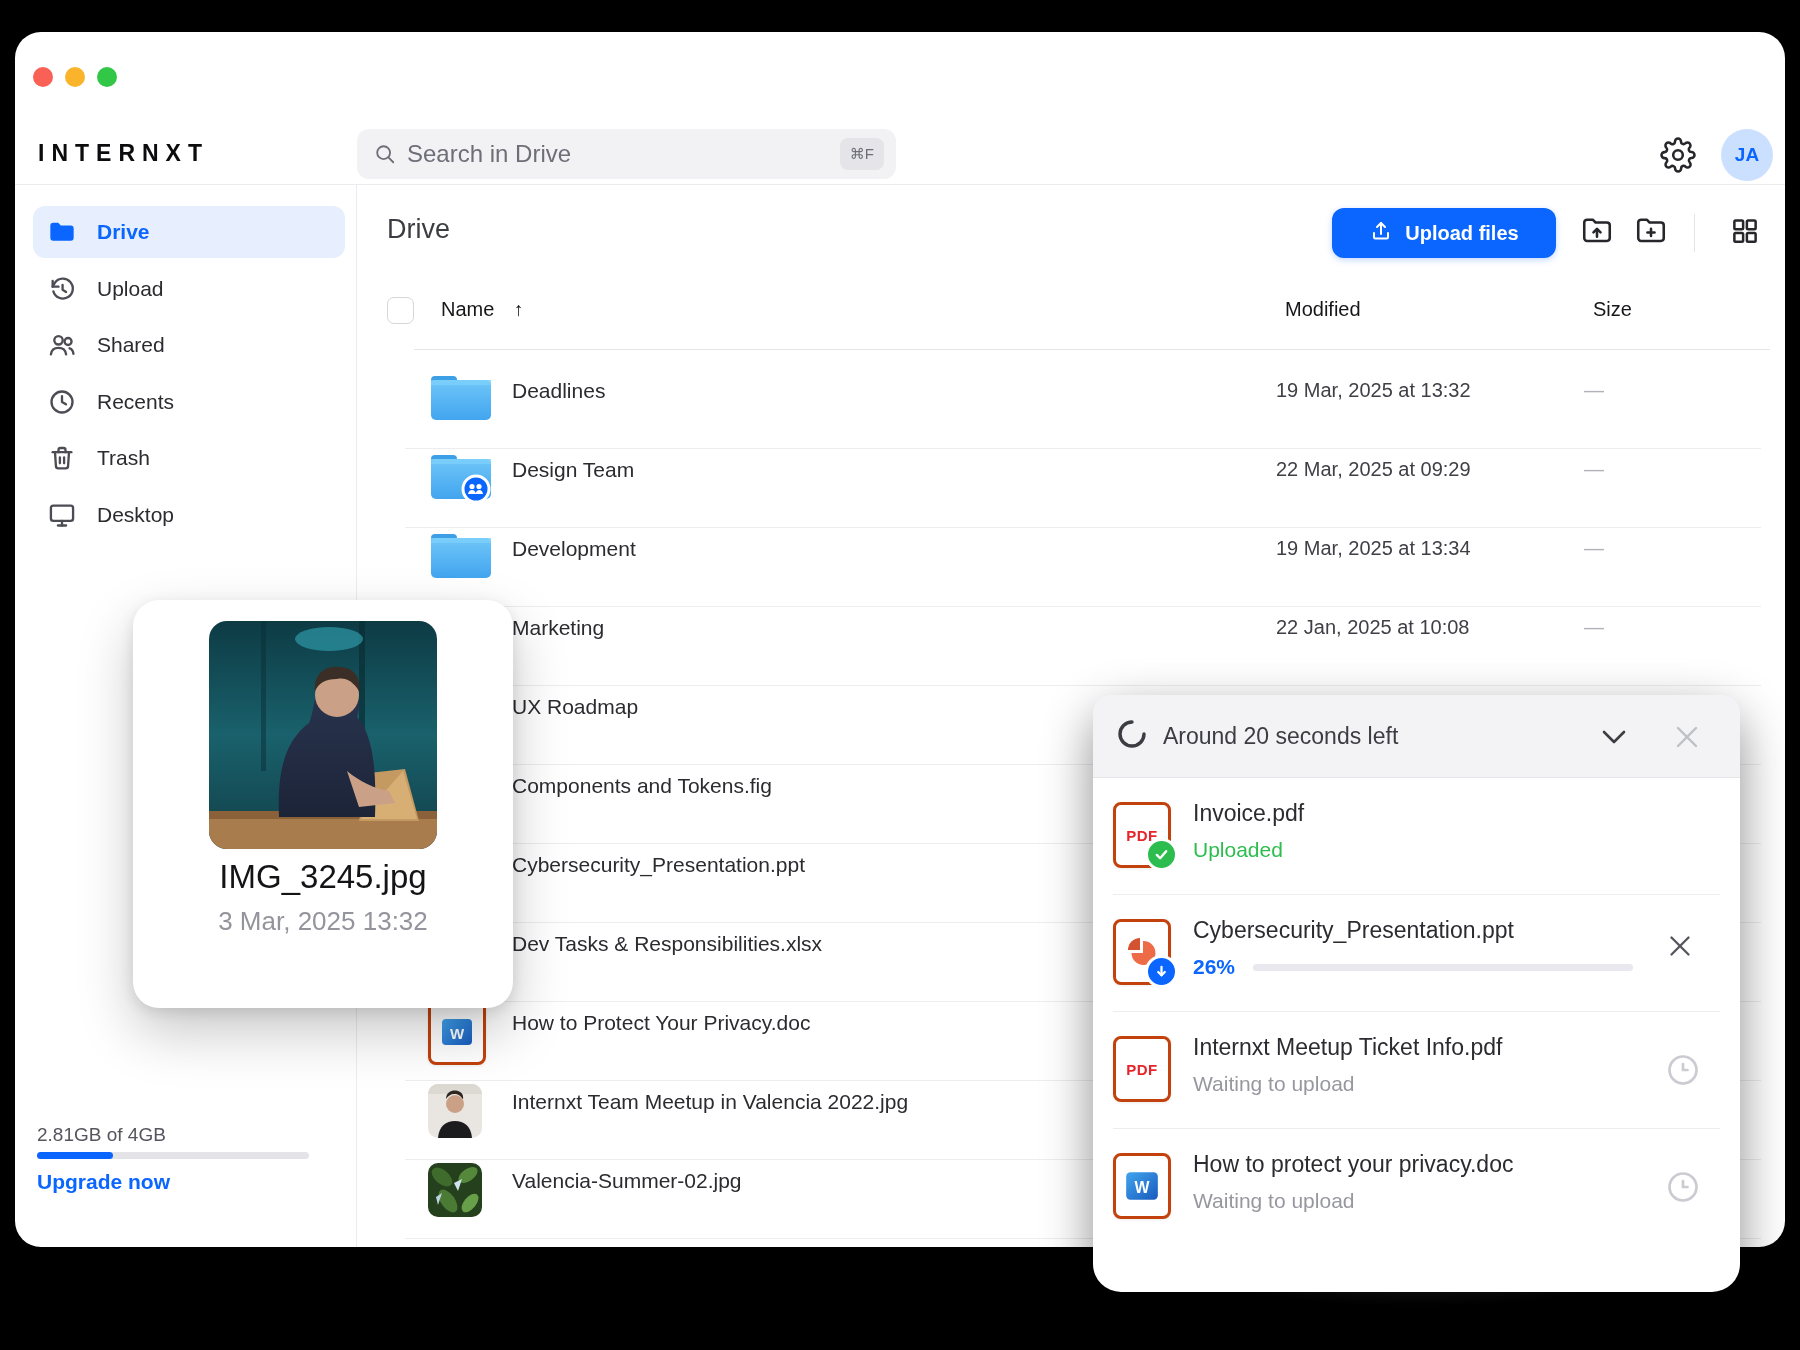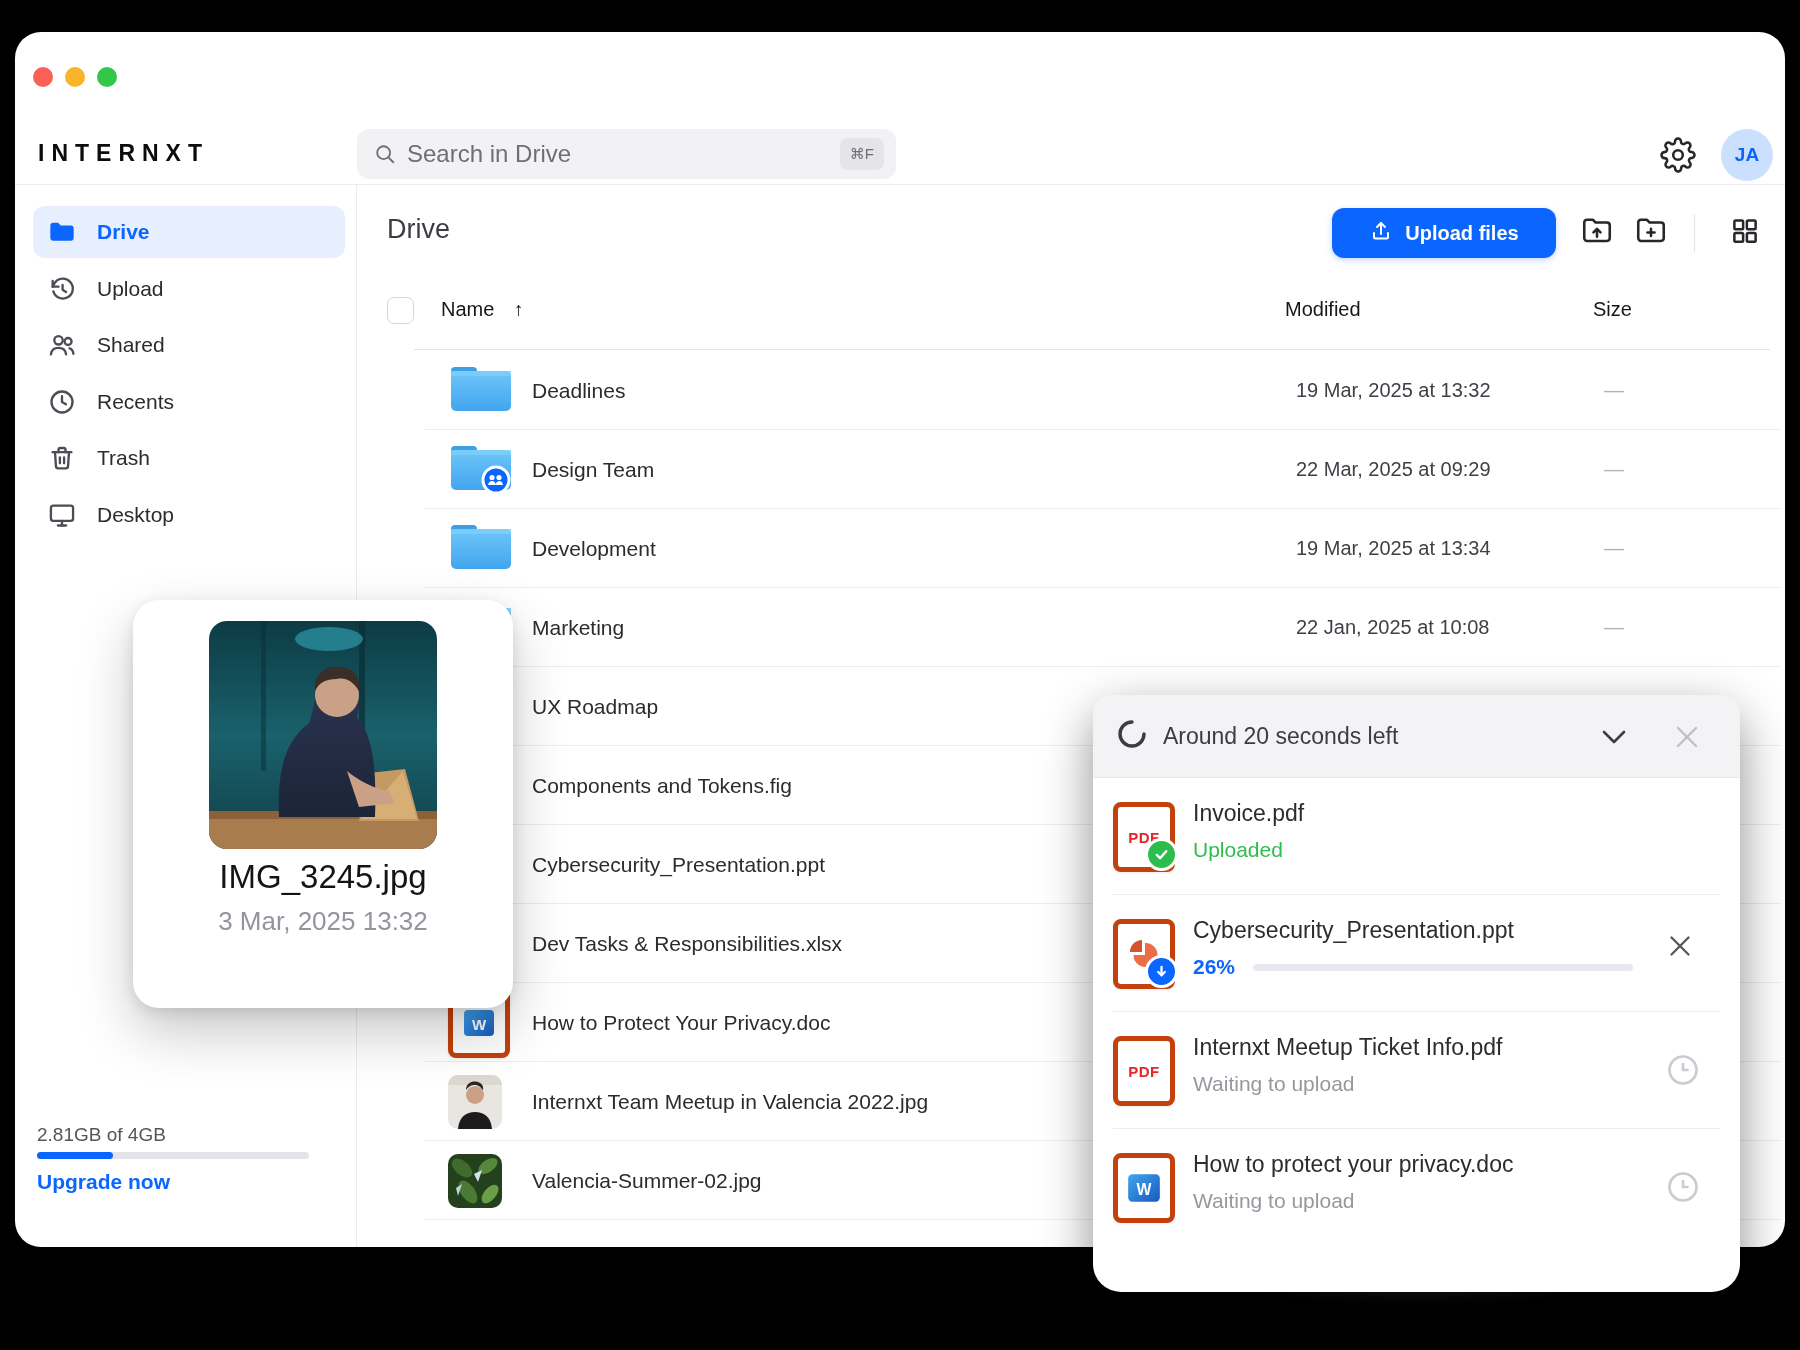--- a/index.html
+++ b/index.html
@@ -29,28 +29,28 @@
   .upgrade{left:37px;top:1170px;font-size:21px;font-weight:700;color:#0b66ff;}
   
   .page-title{left:387px;top:214px;font-size:27px;font-weight:500;color:#3c3c43;}
   .upload-btn{left:1332px;top:208px;width:224px;height:50px;background:#0b66ff;border-radius:12px;
               display:flex;align-items:center;justify-content:center;gap:12px;color:#fff;font-size:20px;font-weight:600;
               box-shadow:0 2px 6px rgba(11,102,255,.25);}
   .tool-btn{width:38px;height:38px;display:flex;align-items:center;justify-content:center;}
   
   .col-head{font-size:20px;font-weight:500;color:#17171a;top:298px;}
   .checkbox{left:387px;top:297px;width:27px;height:27px;border:1.5px solid #d6d6db;border-radius:7px;background:#fff;box-sizing:border-box;}
-  .row{left:382px;width:1399px;height:79px;}
+  .row{left:362px;width:1399px;height:98px;}
   .row .divider{position:absolute;left:43px;right:0;bottom:0;height:1px;background:#ededf0;}
   .row .icon-wrap{position:absolute;left:66px;top:50%;transform:translateY(-50%);}
   .row .fname{position:absolute;left:150px;top:0;height:79px;line-height:79px;font-size:21px;color:#2b2b30;white-space:nowrap;}
   .row .fdate{position:absolute;left:914px;top:0;height:79px;line-height:79px;font-size:20px;color:#3f3f46;white-space:nowrap;}
   .row .fsize{position:absolute;left:1222px;top:0;height:79px;line-height:79px;font-size:20px;color:#b2b2ba;}
   .thumb{width:54px;height:54px;border-radius:10px;overflow:hidden;}
-  .doccard{width:52px;height:60px;background:#fff;border:5px solid #c2410c;border-radius:8px;
+  .doccard{width:52px;height:60px;background:#fff;border:3px solid #c2410c;border-radius:8px;
            box-shadow:0 1px 3px rgba(0,0,0,.08);display:flex;align-items:center;justify-content:center;}
   
   .pcard{left:133px;top:600px;width:380px;height:408px;background:#fff;border-radius:26px;z-index:30;
          box-shadow:0 24px 55px rgba(0,0,0,.22),0 4px 14px rgba(0,0,0,.10);}
   .pcard-img{position:absolute;left:76px;top:21px;width:228px;height:228px;border-radius:18px;overflow:hidden;}
   .pcard-title{position:absolute;left:0;top:258px;width:100%;text-align:center;font-size:33px;font-weight:500;color:#141417;}
   .pcard-sub{position:absolute;left:0;width:100%;text-align:center;font-size:26px;color:#94949c;}
   
   .panel{left:1093px;top:695px;width:647px;height:597px;background:#fff;border-radius:28px;z-index:40;
          box-shadow:0 18px 50px rgba(0,0,0,.45);}

